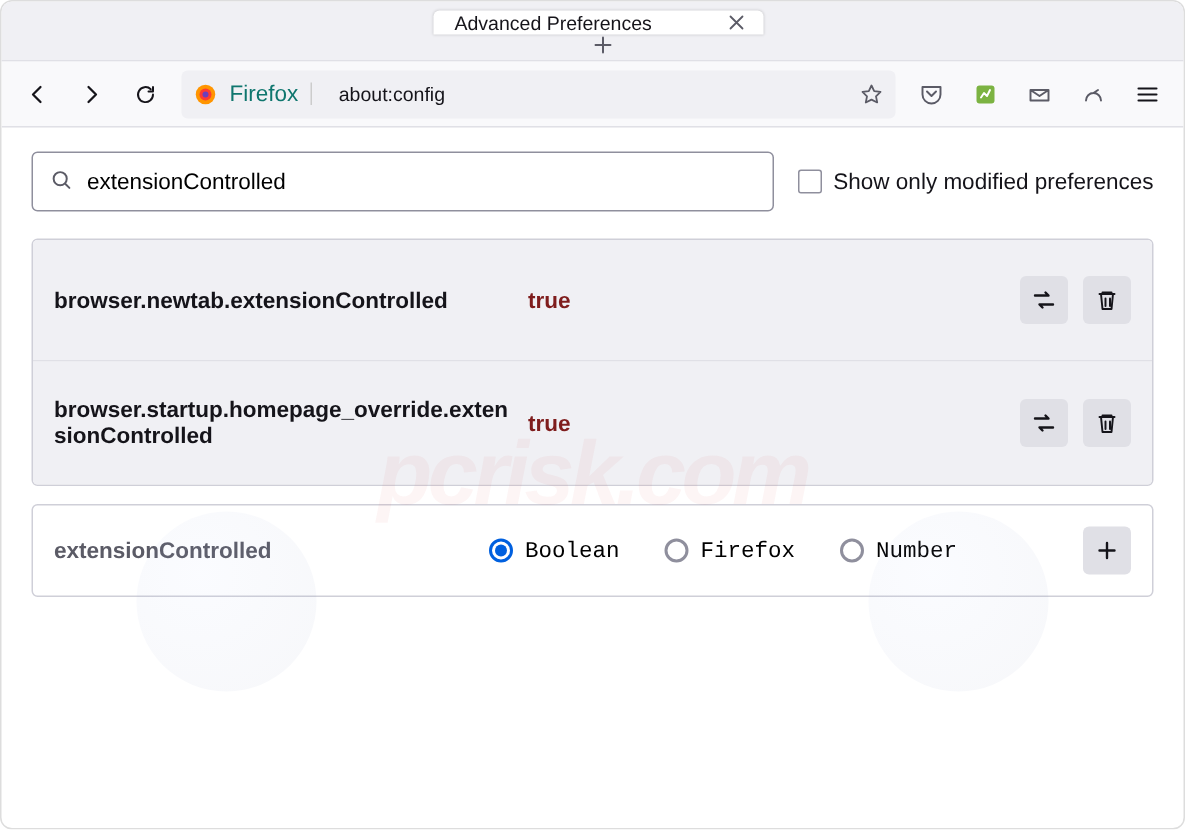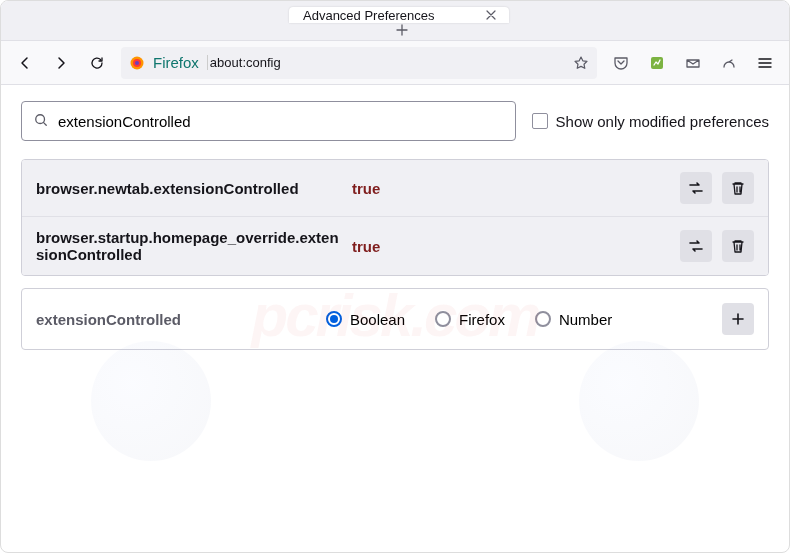--- a/index.html
+++ b/index.html
@@ -62,21 +62,21 @@
       background: #f0f0f4;
       border-radius: 4px;
       display: flex;
       align-items: center;
       padding: 0 8px;
       margin: 0 4px;
       gap: 8px;
     }
     .ff-icon { width: 16px; height: 16px; }
     .identity { font-size: 15px; color: #0f766e; }
-    .url { font-size: 13px; color: #15141a; flex: 1; padding-left: 2px; border-left: 1px solid #ccc; }
+    .url { font-size: 13px; color: #15141a; flex: 1; padding-left: 18px; border-left: 1px solid #ccc; }
     .star { width: 16px; height: 16px; }
     .right-icons { display: flex; gap: 4px; }
 
     .content {
       padding: 16px 20px;
       position: relative;
     }
     .search-row {
       display: flex;
       align-items: center;
@@ -99,21 +99,21 @@
     .checkbox { width: 16px; height: 16px; border: 1px solid #8f8f9d; border-radius: 2px; }
 
     .pref-list {
       border: 1px solid #cfcfd8;
       border-radius: 4px;
       overflow: hidden;
     }
     .pref-row {
       display: flex;
       align-items: center;
-      padding: 12px 14px;
+      padding: 24px 14px;
       border-bottom: 1px solid #e0e0e6;
       min-height: 46px;
     }
     .pref-row:last-child { border-bottom: none; }
     .pref-row.modified { background: #f0f0f4; }
     .pref-name { font-size: 15px; font-weight: 700; color: #15141a; flex: 0 0 308px; word-break: break-all; }
     .pref-value { font-size: 15px; font-weight: 700; color: #7f1d1d; flex: 1; padding-left: 8px; }
     .pref-actions { display: flex; gap: 10px; }
     .action-btn {
       width: 32px; height: 32px;
@@ -126,21 +126,21 @@
 
     .add-row {
       display: flex;
       align-items: center;
       padding: 14px;
       border: 1px solid #cfcfd8;
       border-radius: 4px;
       margin-top: 12px;
     }
     .add-name { font-size: 15px; font-weight: 700; color: #5b5b66; flex: 0 0 290px; }
-    .type-options { display: flex; gap: 30px; flex: 1; align-items: center; }
+    .type-options { display: flex; gap: 30px; flex: 1; align-items: center; font-family: Liberation Mono, monospace; }
     .radio-opt { display: flex; align-items: center; gap: 8px; font-size: 15px; cursor: pointer; }
     .radio { width: 16px; height: 16px; border: 2px solid #8f8f9d; border-radius: 50%; display: flex; align-items: center; justify-content: center; }
     .radio.selected { border-color: #0060df; }
     .radio.selected::after { content: ''; width: 8px; height: 8px; background: #0060df; border-radius: 50%; }
 
     .watermark {
       position: absolute;
       top: 280px;
       left: 0; right: 0;
       display:flex; justify-content:center;

